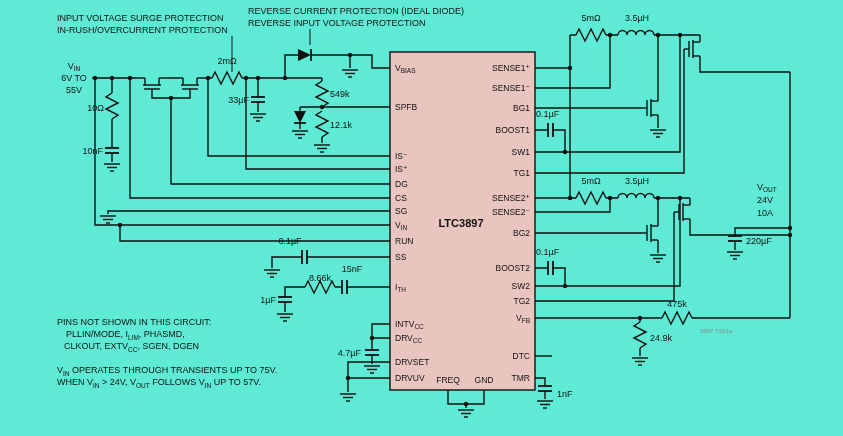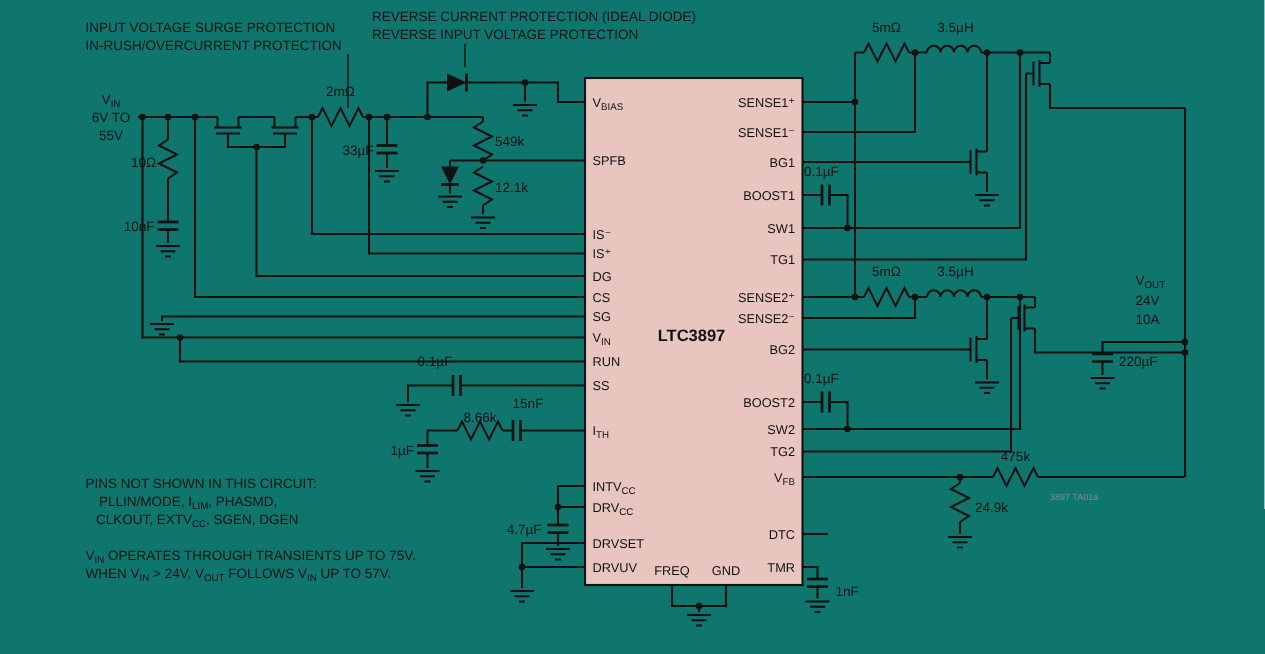--- a/index.html
+++ b/index.html
@@ -1,16 +1,16 @@
 <!DOCTYPE html>
 <html><head>
 <meta charset="utf-8">
 <style>
   html,body{margin:0;padding:0;background:#ffffff;}
-  .page{width:843px;height:436px;background:#0f766e;position:relative;overflow:hidden;
+  .page{width:843px;height:436px;background:#5eead4;position:relative;overflow:hidden;
         font-family:"Liberation Sans","DejaVu Sans",sans-serif;}
   svg{display:block;}
   svg text{font-family:"Liberation Sans","DejaVu Sans",sans-serif;fill:#111;}
   .t9{font-size:9px;}
   .t85{font-size:8.5px;}
   .t11{font-size:11px;font-weight:bold;}
   .t6{font-size:6px;fill:#8a8a8a;}
   .sub{font-size:6.5px;}
   .wire{stroke:#111;stroke-width:1.4;fill:none;}
   .leader{stroke:#111;stroke-width:1;fill:none;}

